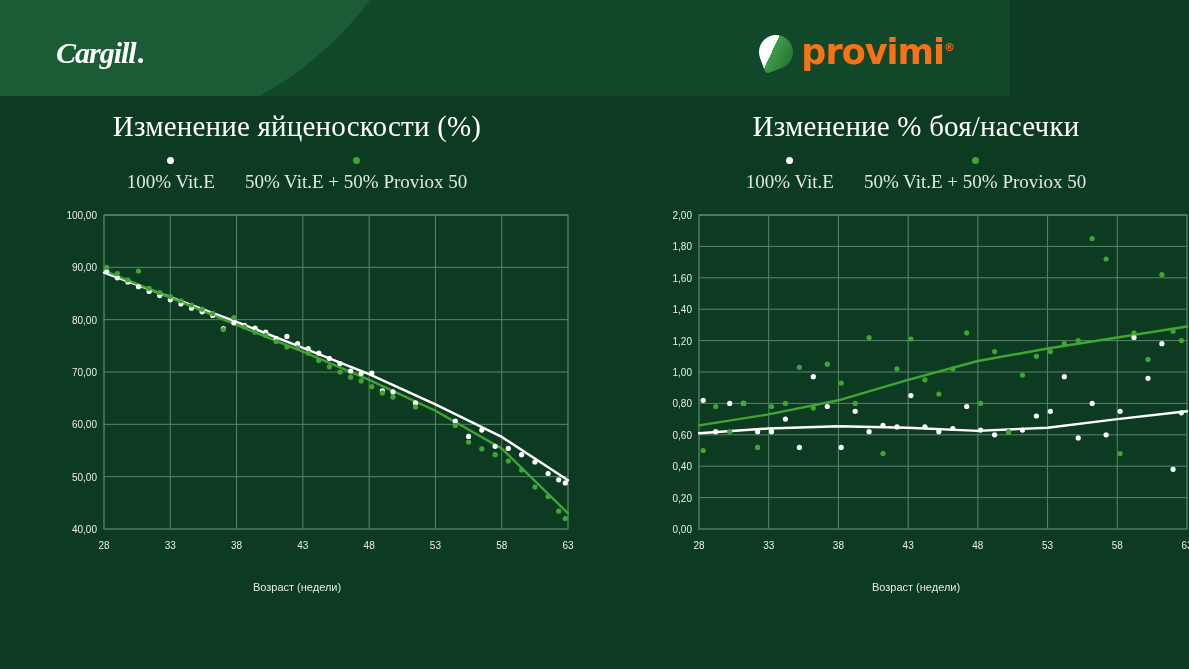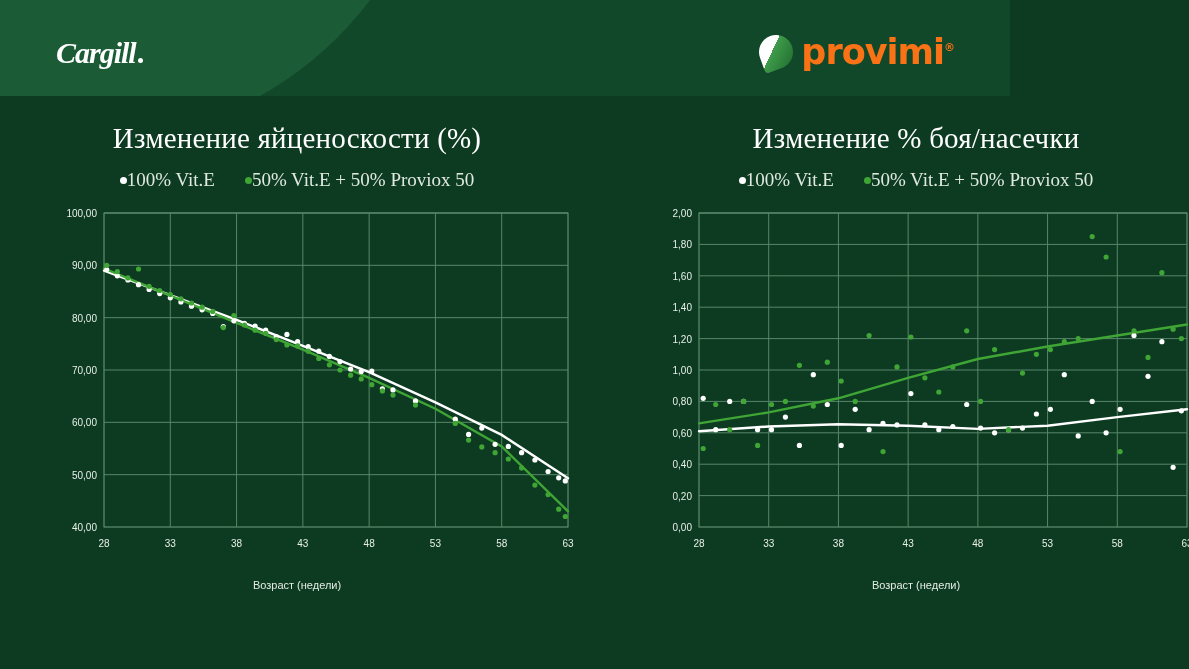--- a/index.html
+++ b/index.html
@@ -47,28 +47,28 @@
   #provimi-word sup{font-size:11px;vertical-align:super;}
 
   
   .panel{position:absolute;top:104px;width:578px;height:520px;}
   #panel-left{left:8px;}
   #panel-right{left:627px;}
 
   .panel-title{
     text-align:center;color:#ffffff;
     font-family:"Liberation Serif", serif;
-    font-size:29px;margin:12px;padding-top:6px;letter-spacing:.2px;
+    font-size:29px;margin:0;padding-top:6px;letter-spacing:.2px;
   }
   .legend{
     display:flex;justify-content:center;gap:30px;
     margin-top:14px;color:#dfe9df;
     font-family:"Liberation Serif", serif;font-size:19px;
   }
-  .legend-item{display:flex;align-items:center;}
+  .legend-item{display:flex;align-items:center;gap:7px;flex-direction:column;}
   .legend-dot{width:7px;height:7px;border-radius:50%;display:inline-block;}
   .legend-dot.white{background:#ffffff;}
   .legend-dot.green{background:#3fa535;}
 
   .plot-wrap{position:relative;margin-top:16px;height:360px;}
   .plot-svg{display:block;}
   .x-axis-label{
     text-align:center;color:#e3ece3;font-size:11px;margin-top:12px;
     font-family:"Liberation Sans", sans-serif;
   }

